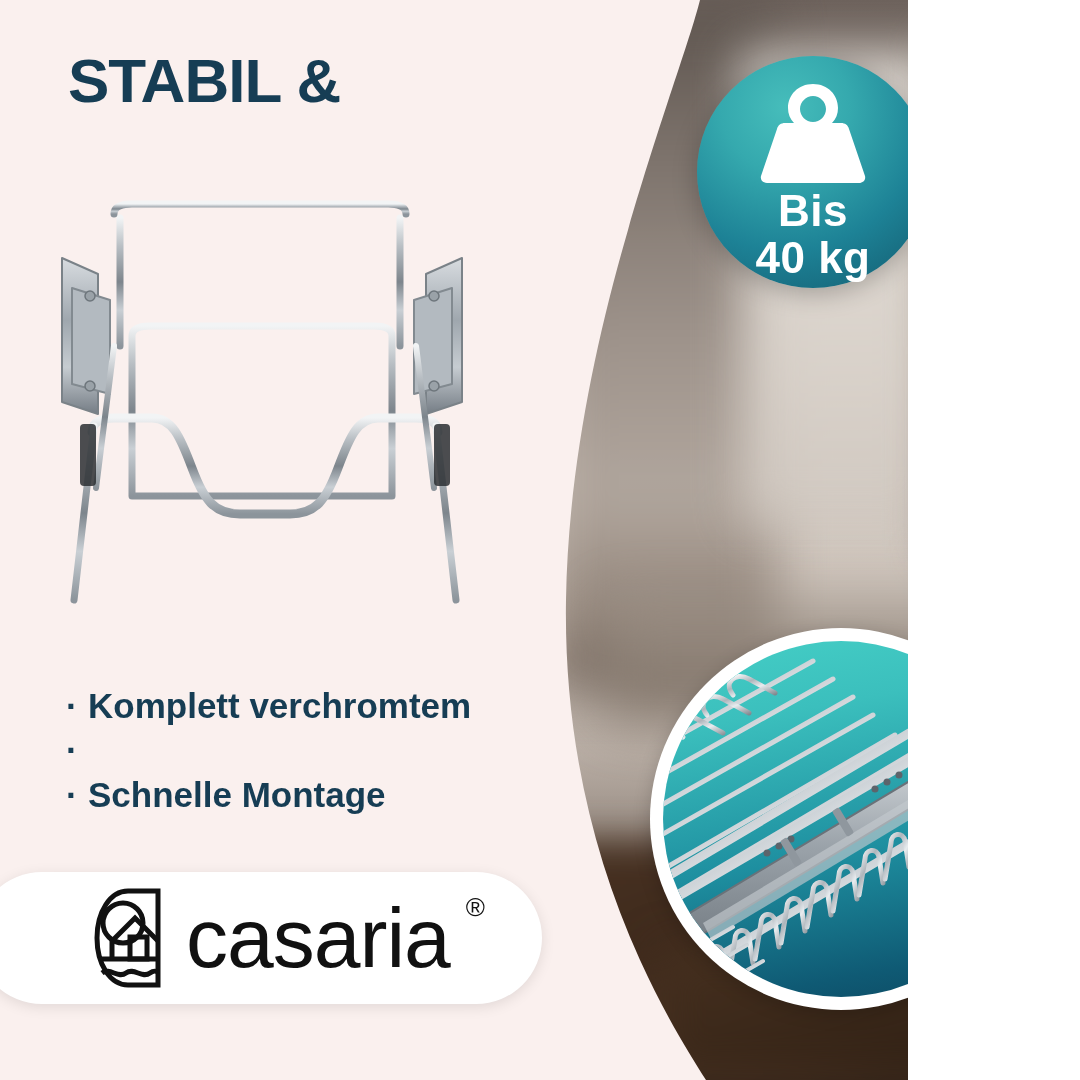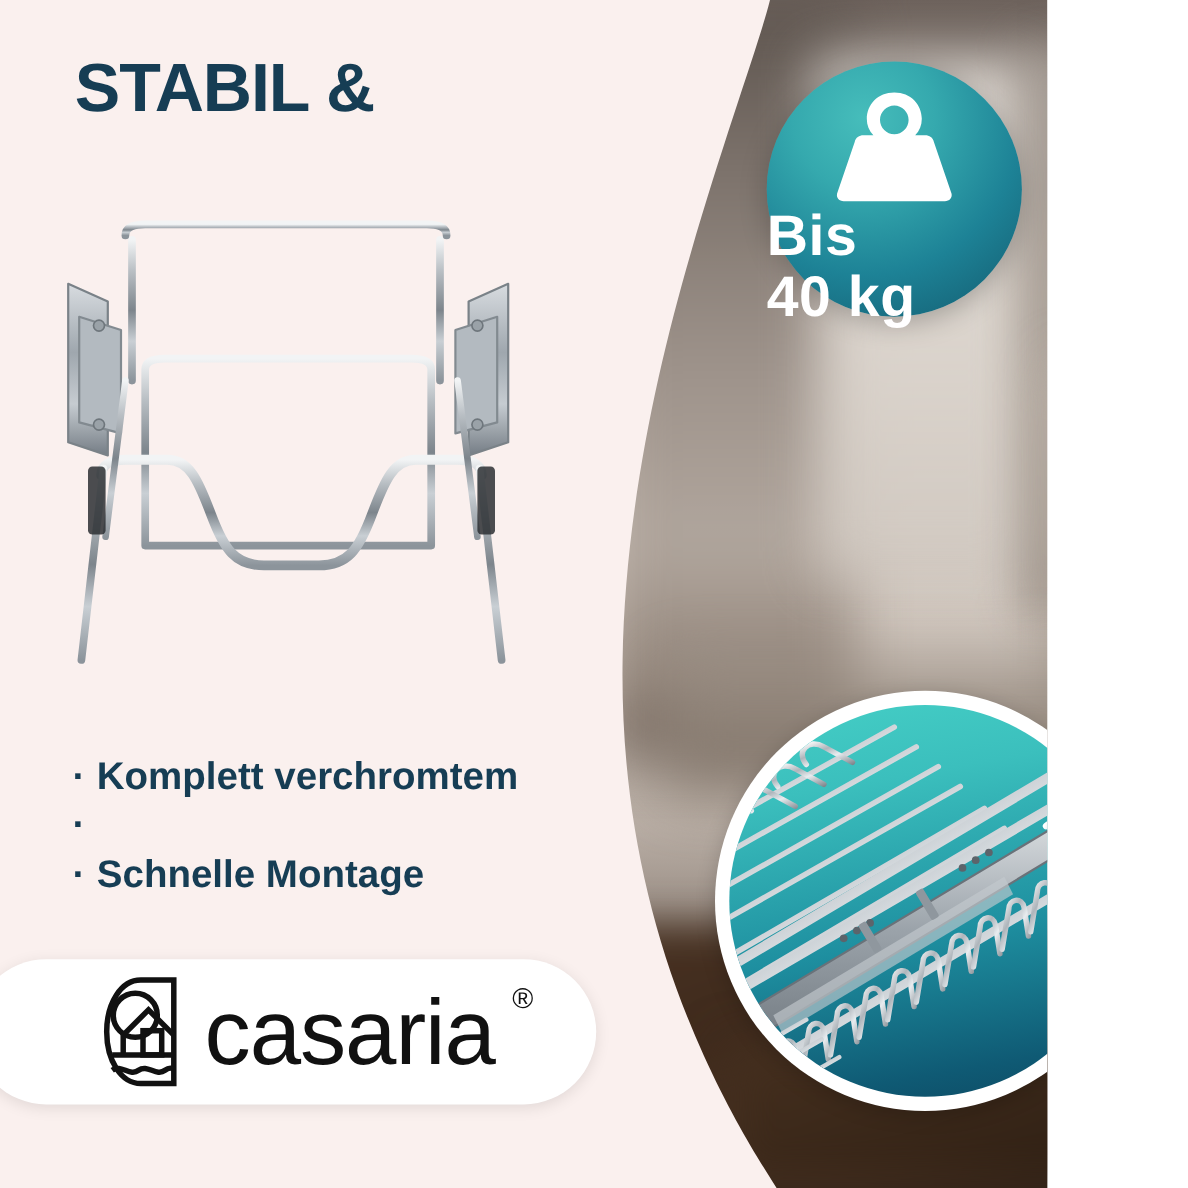--- a/index.html
+++ b/index.html
@@ -1,21 +1,21 @@
 <!DOCTYPE html>
 <html><head>
 <meta charset="utf-8">
 <style>
   html,body{margin:0;padding:0;}
   body{
     width:1080px;height:1080px;overflow:hidden;
     font-family:"Liberation Sans", sans-serif;
     background:#ffffff;
   }
-  #stage{position:relative;width:952px;height:1080px;overflow:hidden;}
+  #stage{position:relative;width:864px;height:1080px;overflow:hidden;padding-left:44px;}
 
   
   .bg-photo{position:absolute;inset:0;overflow:hidden;}
   .bg-photo .wall{
     position:absolute;left:0;top:0;width:1080px;height:1080px;
     background:
       linear-gradient(180deg,#6d625c 0%,#7d736c 9%,#8d837b 16%,#a79c93 24%,#c3b9b0 34%,#d3cac2 44%,#cdc3ba 58%,#b7aca3 70%,#8e8279 80%,#5d4f44 89%,#3c2d22 96%,#2d2119 100%);
   }
   .bg-photo .cabinet-l{
     position:absolute;left:548px;top:0;width:230px;height:690px;
@@ -84,22 +84,22 @@
     border-radius:50%;
     background:radial-gradient(circle at 38% 22%, #46bdbb 0%, #35a9ae 28%, #1d8296 62%, #13596d 100%);
     box-shadow:0 6px 24px rgba(0,0,0,.25);
   }
   .badge .wicon{
     position:absolute;left:50%;top:22px;transform:translateX(-50%);
     width:110px;height:108px;
   }
   .badge .btext{
     position:absolute;left:0;right:0;top:132px;
-    color:#fff;font-weight:bold;
-    font-size:52px;line-height:1.06;letter-spacing:.5px;
+    text-align:center;color:#fff;font-weight:bold;
+    font-size:44px;line-height:1.06;letter-spacing:.5px;
   }
   .badge .btext span{display:block;}
 
   
   .inset{
     position:absolute;left:650px;top:628px;width:382px;height:382px;
     border-radius:50%;
     background:#ffffff;
     padding:13px;
     box-sizing:border-box;

